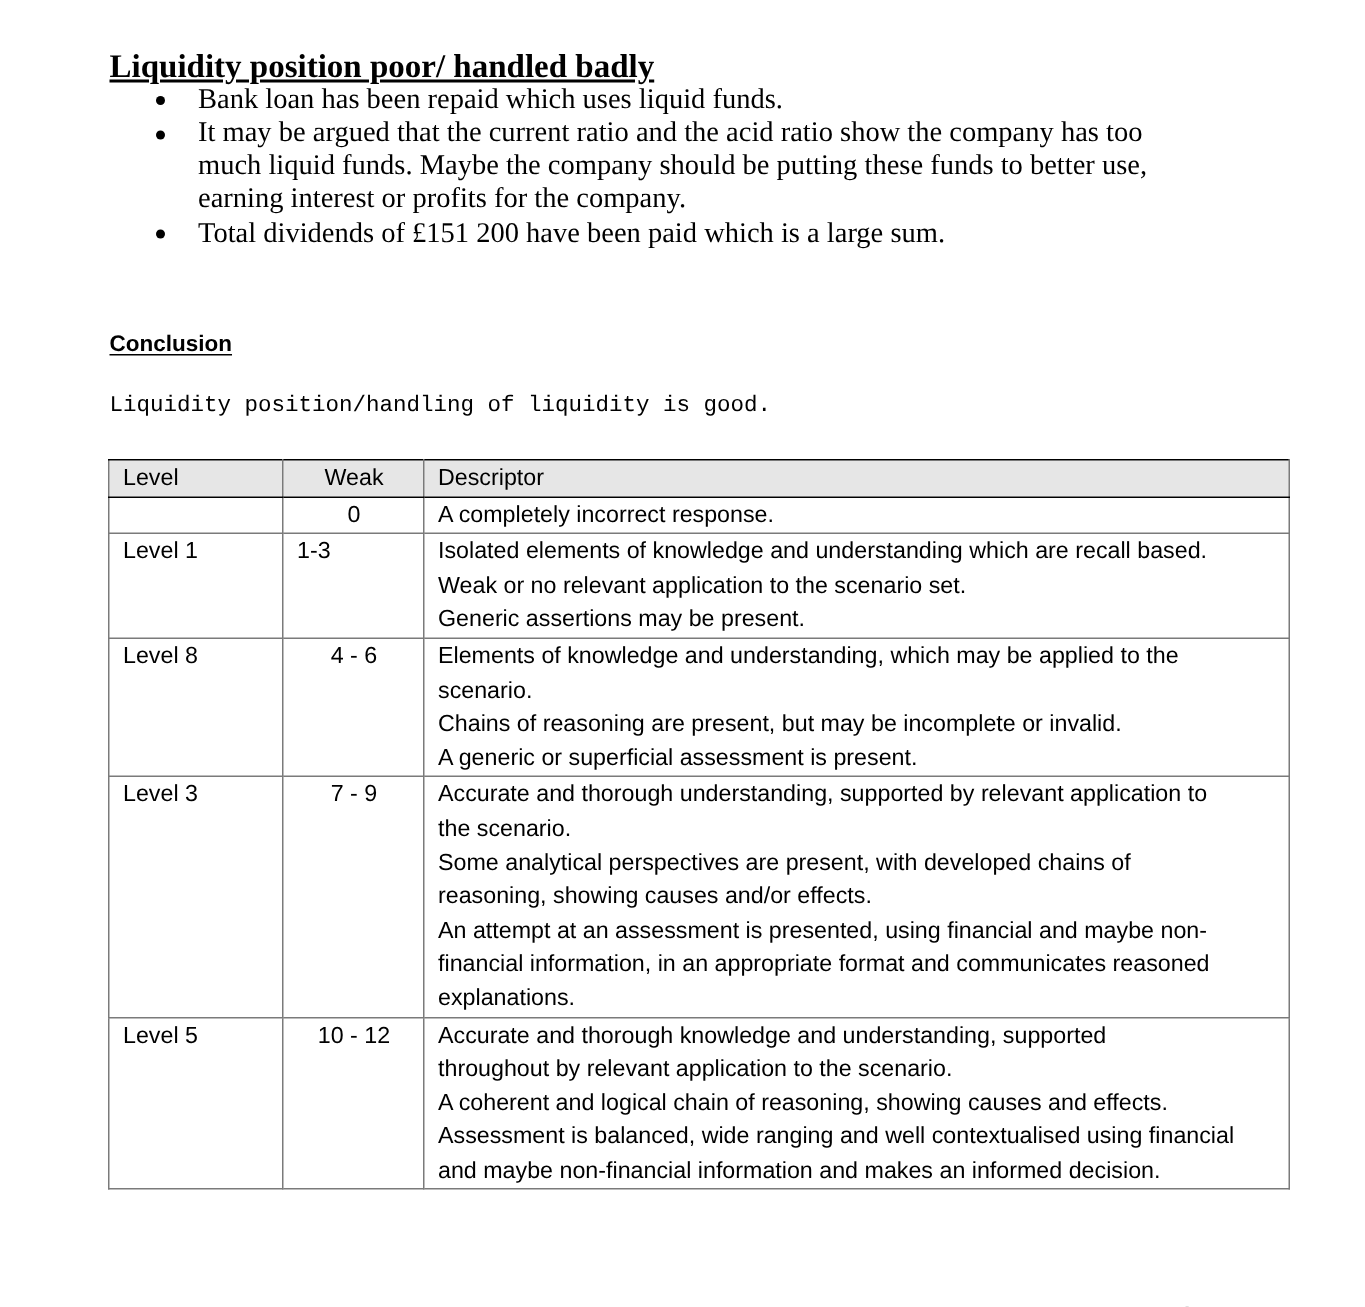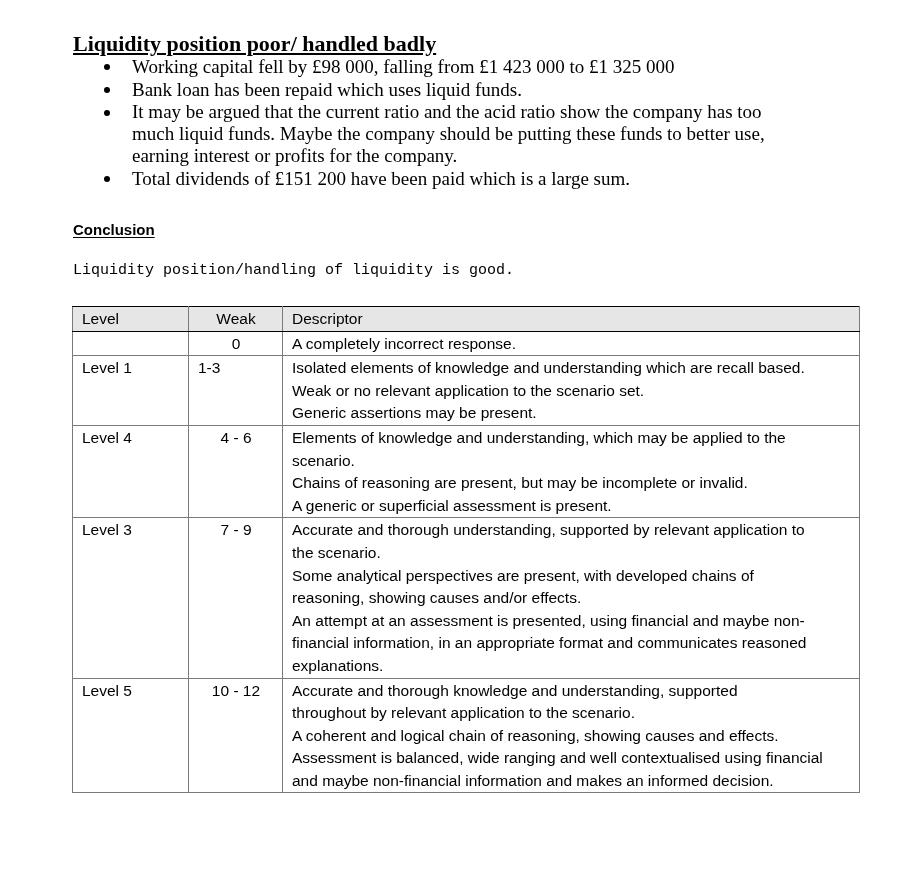--- a/index.html
+++ b/index.html
@@ -55,24 +55,20 @@
   }
 </style>
 </head>
 <body>
 
 <h2 class="heading">Liquidity position poor/ handled badly</h2>
 
 <ul class="bullets">
   <li>
     <span class="dot"></span>
-    <span>Working capital fell by £98 000, falling from £1 423 000 to £1 325 000</span>
-  </li>
-  <li>
-    <span class="dot"></span>
     <span>Bank loan has been repaid which uses liquid funds.</span>
   </li>
   <li class="tight">
     <span class="dot"></span>
     <span class="desc-line">It may be argued that the current ratio and the acid ratio show the company has too</span>
     <span class="desc-line">much liquid funds.  Maybe the company should be putting these funds to better use,</span>
     <span class="desc-line">earning interest or profits for the company.</span>
   </li>
   <li>
     <span class="dot"></span>
@@ -107,21 +103,21 @@
     <tr>
       <td>Level 1</td>
       <td class="mark-left">1-3</td>
       <td>
         <span class="desc-line">Isolated elements of knowledge and understanding which are recall based.</span>
         <span class="desc-line">Weak or no relevant application to the scenario set.</span>
         <span class="desc-line">Generic assertions may be present.</span>
       </td>
     </tr>
     <tr>
-      <td>Level 4</td>
+      <td>Level 8</td>
       <td class="mark-center">4 - 6</td>
       <td>
         <span class="desc-line">Elements of knowledge and understanding, which may be applied to the</span>
         <span class="desc-line">scenario.</span>
         <span class="desc-line">Chains of reasoning are present, but may be incomplete or invalid.</span>
         <span class="desc-line">A generic or superficial assessment is present.</span>
       </td>
     </tr>
     <tr>
       <td>Level 3</td>

